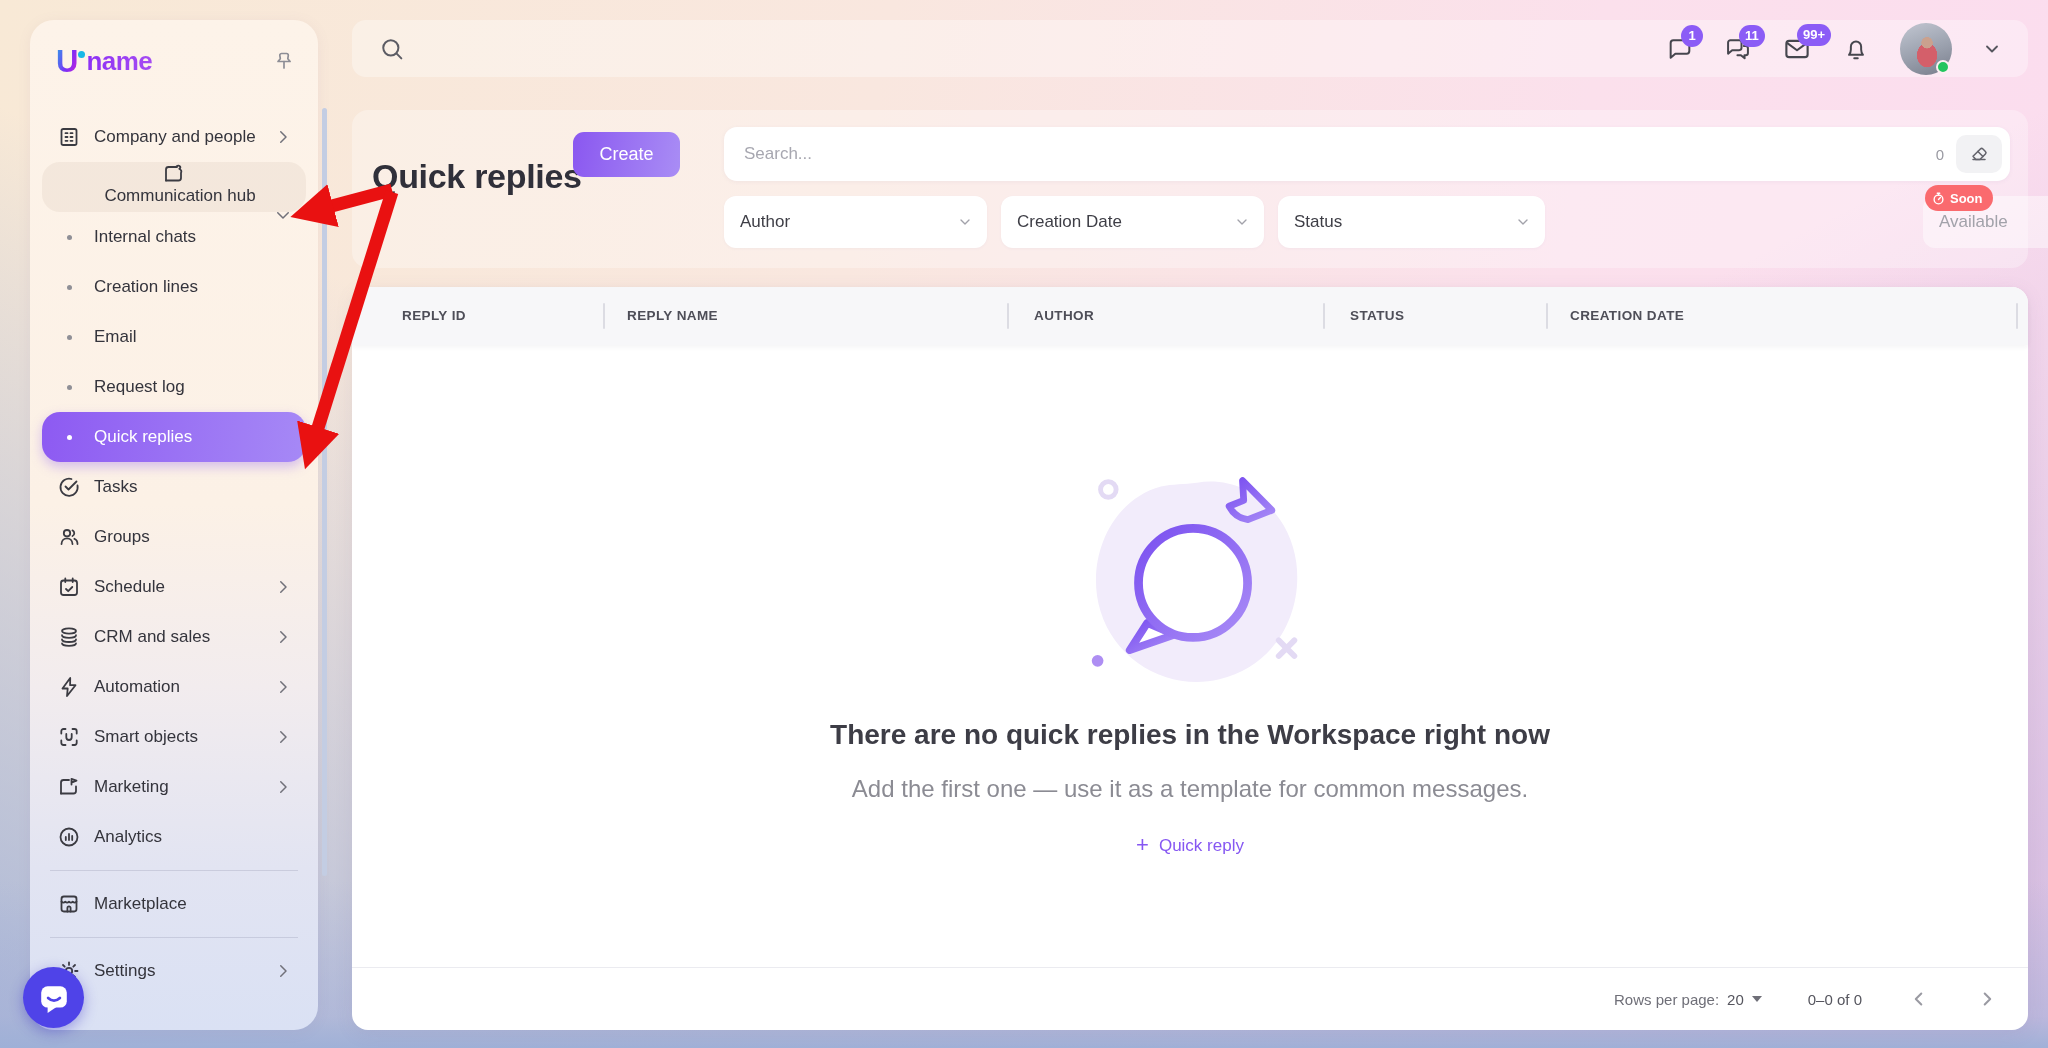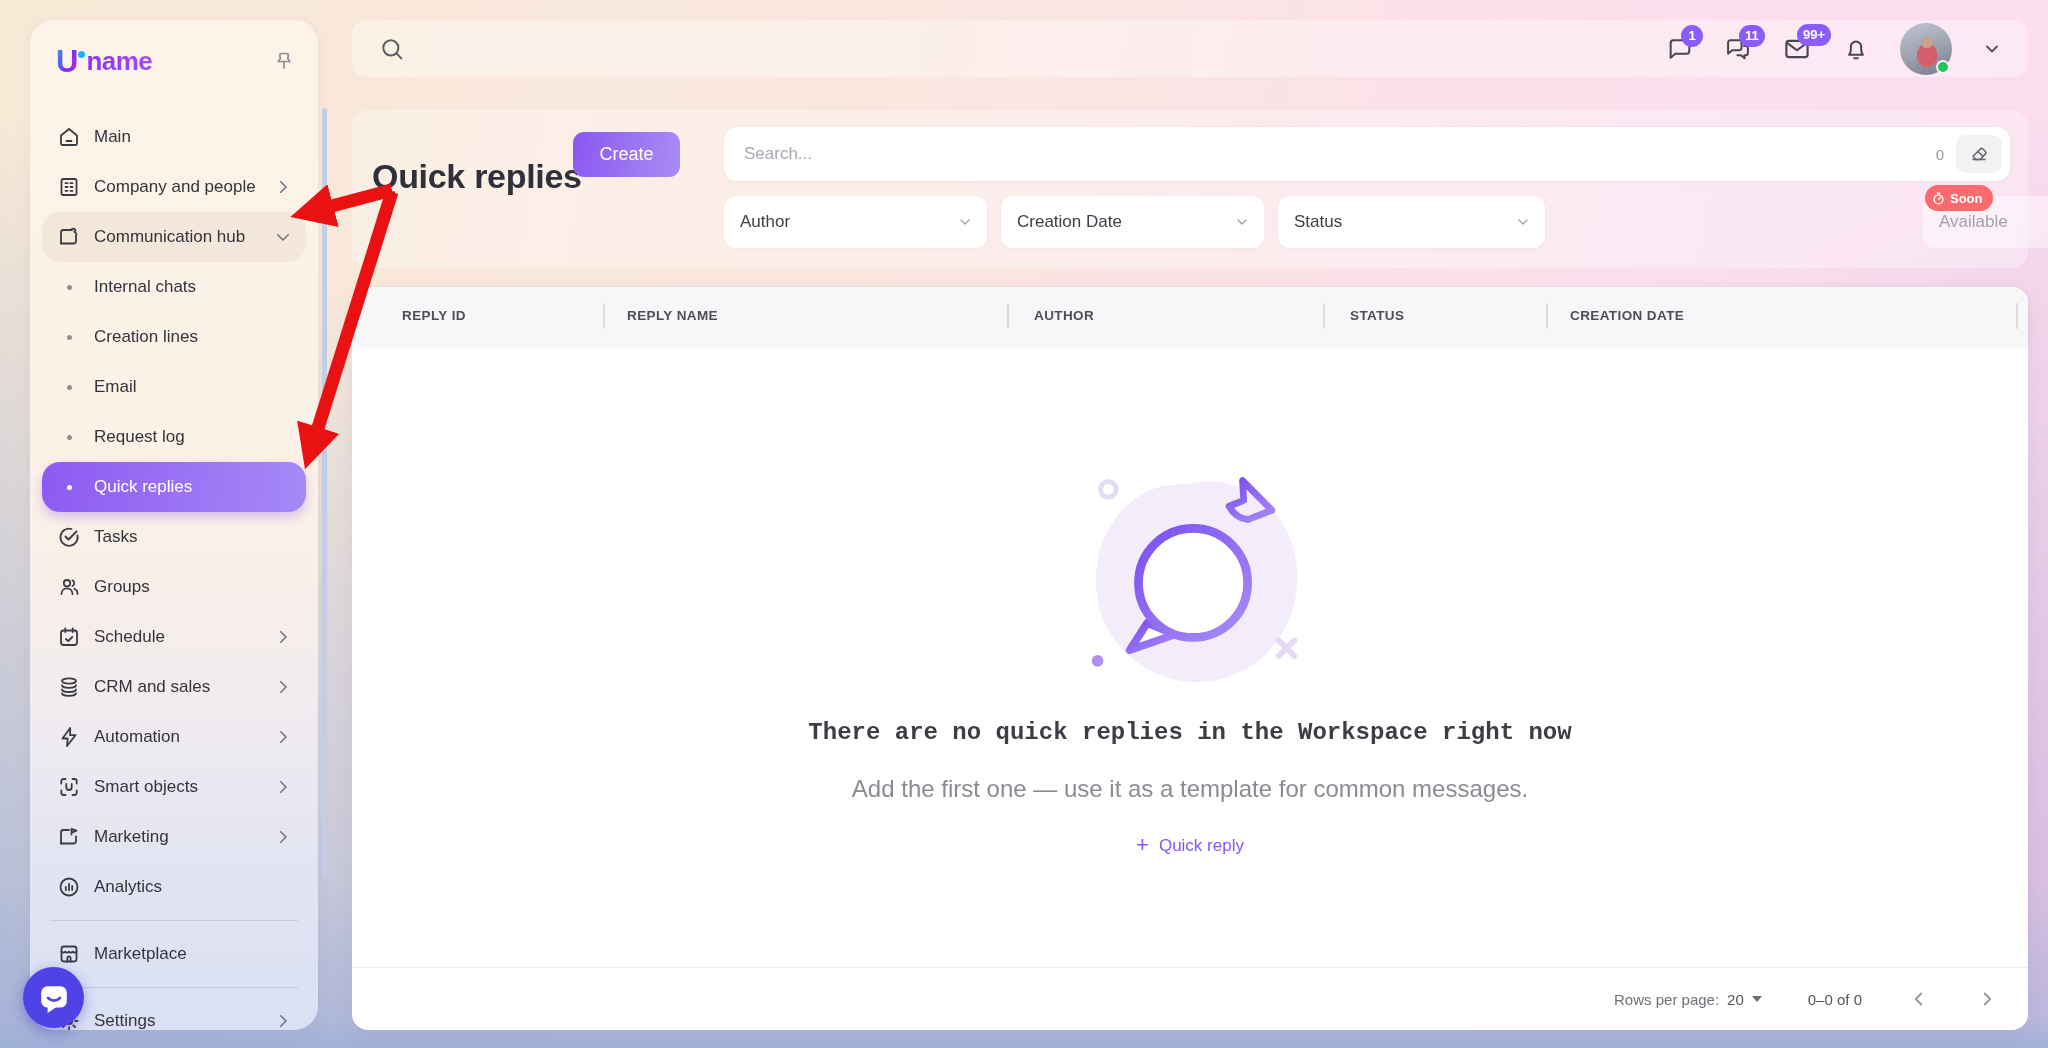--- a/index.html
+++ b/index.html
@@ -24,21 +24,21 @@
   .logo .dot{width:7px;height:7px;border-radius:50%;background:#17b8e6;margin:7px 1px 0 1px;}
   .logo .rest{font-size:26px;font-weight:700;letter-spacing:-.5px;margin-top:2px;
     background:linear-gradient(100deg,#8b2ff5,#a64df2);
     -webkit-background-clip:text;background-clip:text;color:transparent;}
   .pin{margin-left:auto;color:#8e8e96;}
   .nav{padding:14px 12px 0 12px;}
   .row{height:50px;display:flex;align-items:center;padding:0 14px;border-radius:18px;cursor:pointer;}
   .row .ico{width:26px;display:flex;justify-content:center;color:#3b3b42;}
   .row .lbl{margin-left:12px;font-size:17px;color:#34343c;}
   .row .chev{margin-left:auto;color:#71717a;display:flex;}
-  .row.hub-open{background:rgba(125,95,68,.07);}
+  .row.hub-open{background:rgba(125,95,68,.07);flex-direction:column;}
   .row .bullet{width:26px;display:flex;justify-content:center;}
   .row .bullet i{width:5px;height:5px;border-radius:50%;background:#8f8f96;}
   .row.active{background:linear-gradient(95deg,#8d5af2 0%,#a689f6 100%);
     box-shadow:0 5px 12px rgba(140,92,240,.35);}
   .row.active .lbl{color:#fff;font-weight:500;}
   .row.active .bullet i{background:#fff;}
   .side-div{height:1px;background:rgba(95,95,130,.18);margin:8px 8px;}
   .side-scrollbar{position:absolute;left:322px;top:108px;width:5px;height:768px;border-radius:3px;background:#c3cde3;}
 
   
@@ -88,21 +88,21 @@
   
   .table-card{position:absolute;left:352px;top:287px;width:1676px;height:743px;border-radius:16px;background:#fff;
     box-shadow:0 4px 18px rgba(120,100,150,.10);}
   .thead{position:absolute;left:0;top:0;right:0;height:58px;background:#f7f7f9;border-radius:16px 16px 0 0;
     box-shadow:0 2px 5px rgba(40,40,60,.05);}
   .th{position:absolute;top:0;height:58px;line-height:58px;font-size:13.5px;font-weight:700;color:#4e4e58;
     letter-spacing:.4px;text-transform:uppercase;}
   .th-div{position:absolute;top:16px;width:2px;height:26px;background:#dcdce3;border-radius:1px;}
 
   .illus{position:absolute;left:731px;top:182px;}
-  .empty-title{position:absolute;left:0;right:0;top:432px;text-align:center;font-size:24px;font-weight:700;color:#3d3d46;font-family:Liberation Mono, monospace;}
+  .empty-title{position:absolute;left:0;right:0;top:432px;text-align:center;font-size:28px;font-weight:700;color:#3d3d46;}
   .empty-sub{position:absolute;left:0;right:0;top:488px;text-align:center;font-size:24px;color:#8b8b93;}
   .empty-action{position:absolute;left:0;right:0;top:548px;display:flex;justify-content:center;}
   .qr-link{display:flex;align-items:center;gap:10px;border:none;background:none;color:#8657f2;font-size:17px;
     font-family:inherit;cursor:pointer;}
   .qr-link .plus{font-size:22px;line-height:1;margin-top:-2px;}
 
   .tfoot{position:absolute;left:0;right:0;bottom:0;height:62px;border-top:1px solid #ebebf0;border-radius:0 0 16px 16px;
     display:flex;align-items:center;justify-content:flex-end;padding-right:30px;font-size:15px;color:#6f6f78;}
   .rpp-select{display:flex;align-items:center;gap:8px;margin-left:8px;cursor:pointer;color:#55555e;}
   .rpp-caret{width:0;height:0;border-left:5px solid transparent;border-right:5px solid transparent;border-top:6px solid #6f6f78;}
@@ -125,29 +125,20 @@
       </div>
       <span class="pin">
         <svg width="24" height="24" viewBox="0 0 24 24" fill="none" stroke="currentColor" stroke-width="1.7" stroke-linejoin="round" stroke-linecap="round">
           <path d="M10 3.5 h4.5 a1.8 1.8 0 0 1 1.8 1.8 l-.5 3.4 2.3 2.8 H6 l2.3-2.8 -.5-3.4 A1.8 1.8 0 0 1 9.6 3.5 Z"></path>
           <path d="M12 11.5 v6.5"></path>
         </svg>
       </span>
     </div>
 
     <nav class="nav">
-      <div class="row">
-        <span class="ico">
-          <svg width="24" height="24" viewBox="0 0 24 24" fill="none" stroke="currentColor" stroke-width="1.8" stroke-linecap="round" stroke-linejoin="round">
-              <path d="M4 10.5 12 4 l8 6.5 V18.5 a1.5 1.5 0 0 1 -1.5 1.5 H5.5 A1.5 1.5 0 0 1 4 18.5 Z"></path>
-              <path d="M9.5 16 h5"></path>
-            </svg>
-        </span>
-        <span class="lbl">Main</span>
-      </div>
 
       <div class="row">
         <span class="ico">
           <svg width="24" height="24" viewBox="0 0 24 24" fill="none" stroke="currentColor" stroke-width="1.8" stroke-linecap="round" stroke-linejoin="round">
               <rect x="4.5" y="4" width="15" height="16" rx="1.8"></rect>
               <path d="M8.5 8.2 h2 M13.5 8.2 h2 M8.5 12 h2 M13.5 12 h2 M8.5 15.8 h2 M13.5 15.8 h2"></path>
             </svg>
         </span>
         <span class="lbl">Company and people</span>
         <span class="chev">

